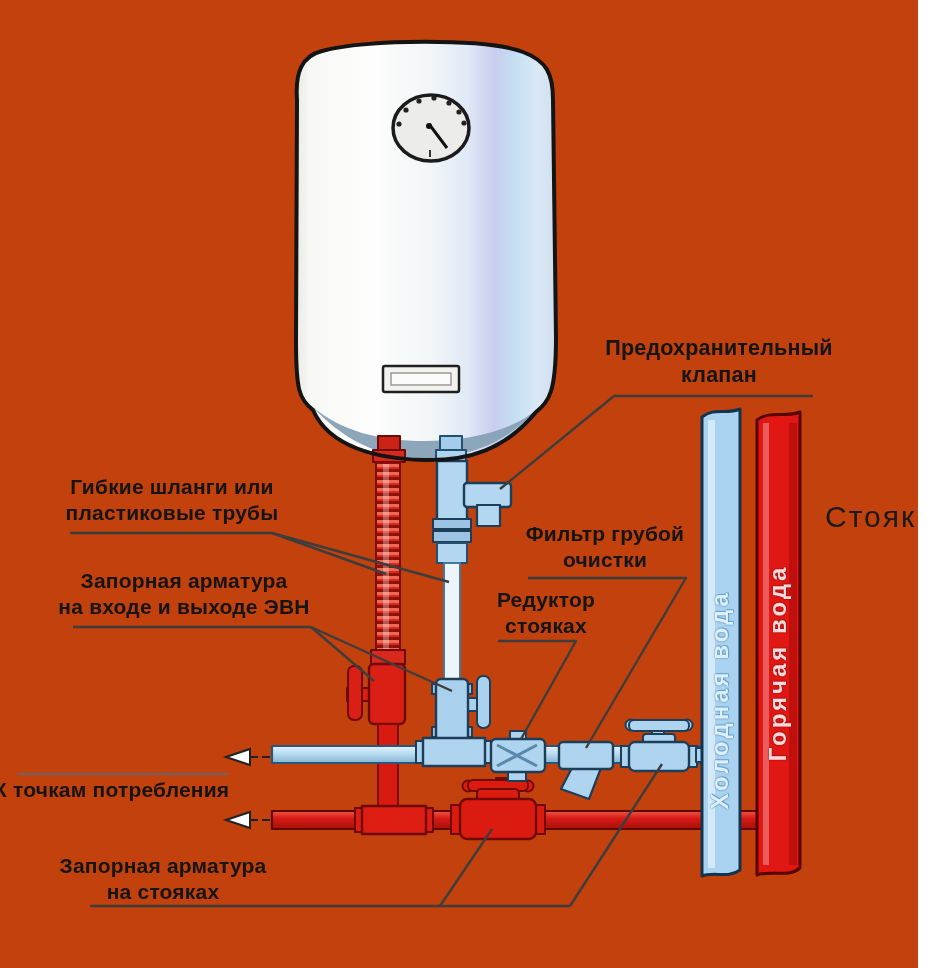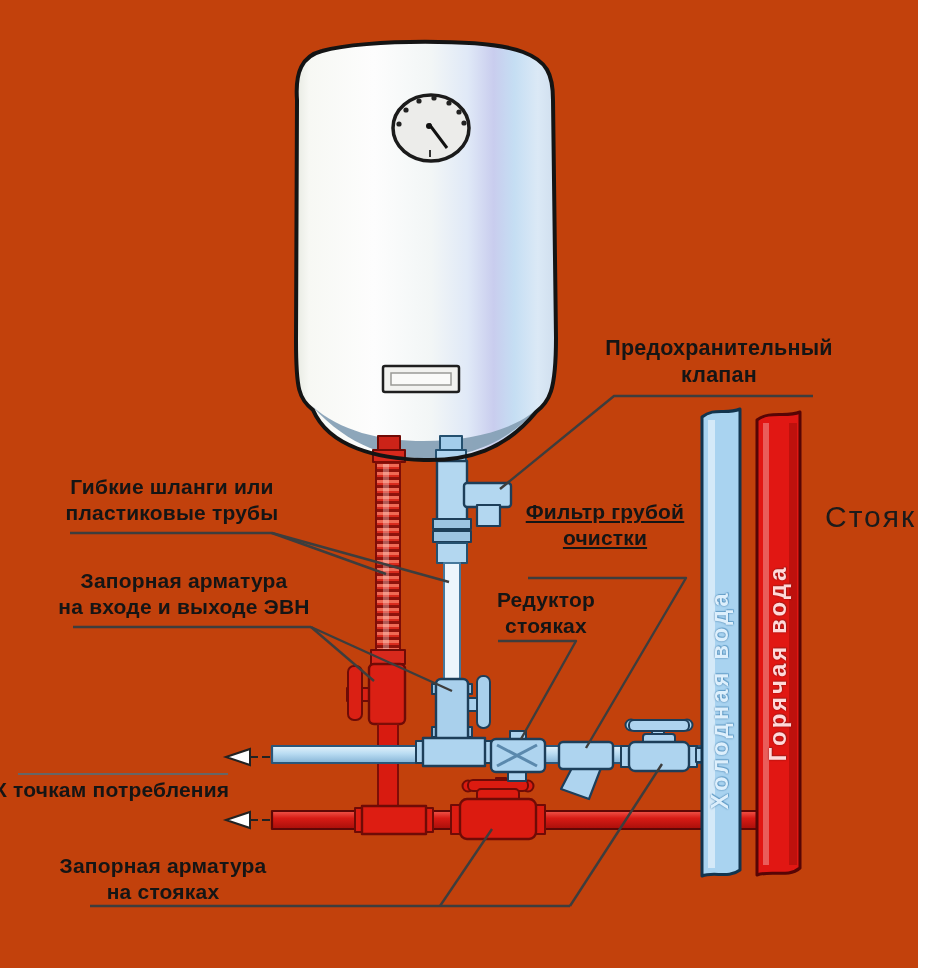--- a/index.html
+++ b/index.html
@@ -27,21 +27,21 @@
     color:#ddeffc;text-shadow:0 0 2px #2e6c9e,1px 1px 0 #7fb6dc;
   }
   #riser-hot-label{left:757px;top:415px;width:43px;height:460px;}
   #riser-hot-label span{
     transform:rotate(-90deg) translateX(-18px);
     color:#ffd9d9;text-shadow:0 0 2px #7e0a0a,1px 1px 0 #b8211c;
   }
   #label-safety{left:598px;top:335px;width:242px;font-size:21.5px;}
   #label-hoses{left:56px;top:474px;width:232px;}
   #label-heater-valves{left:48px;top:568px;width:272px;}
-  #label-filter{left:518px;top:499px;width:174px;text-decoration:underline;}
+  #label-filter{left:518px;top:521px;width:174px;}
   #label-reducer{left:486px;top:587px;width:120px;}
   #label-consumption{left:-6px;top:777px;width:252px;}
   #label-riser-valves{left:50px;top:853px;width:226px;}
   #label-risers{left:810px;top:498px;width:140px;}
 </style>
 </head>
 <body>
 
 <div id="stage">
 

